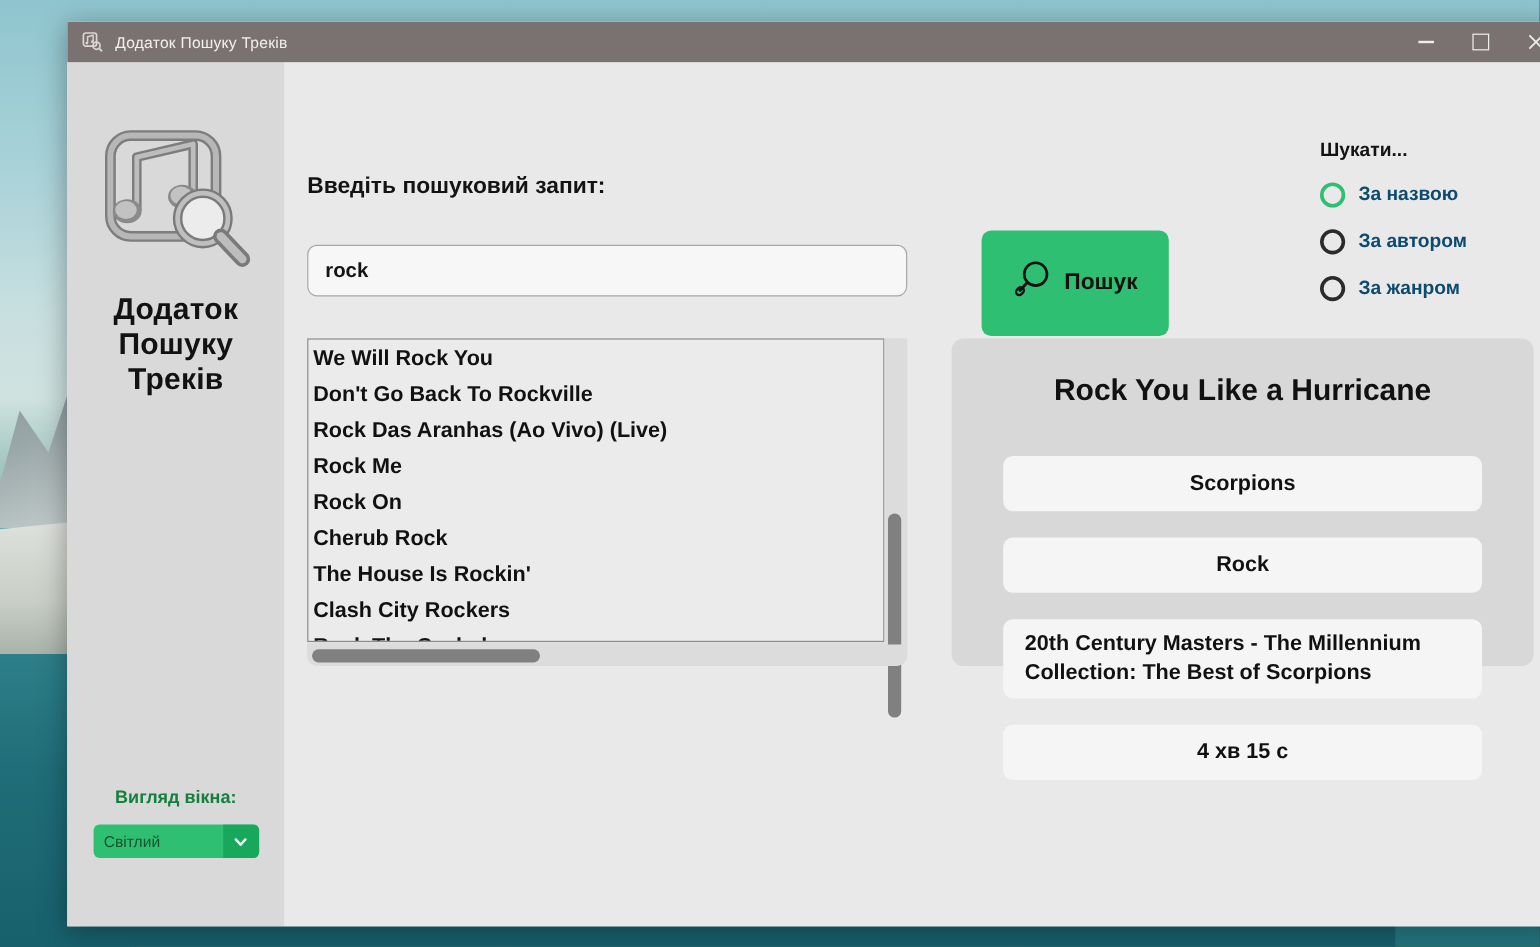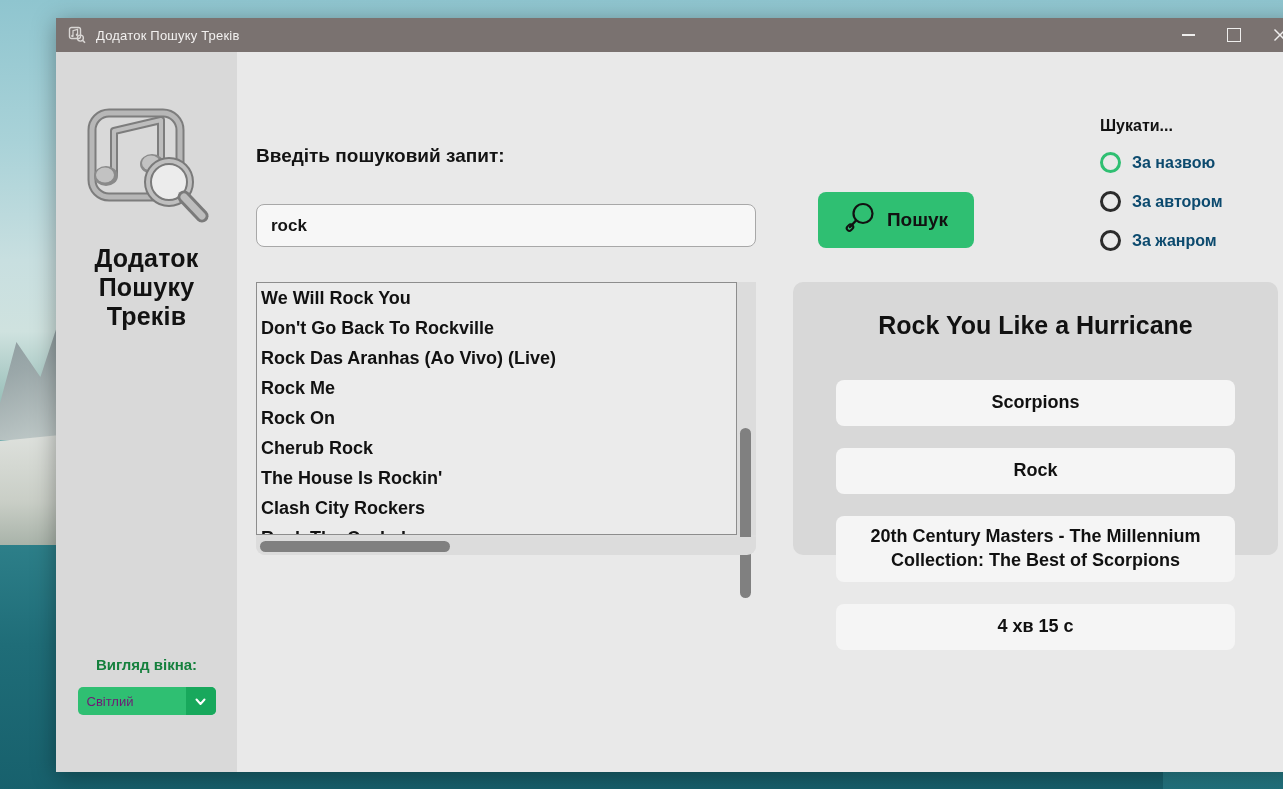--- a/index.html
+++ b/index.html
@@ -94,42 +94,42 @@
   }
   #logo{margin-top:52px;width:138px;height:128px;}
   #apptitle{
     margin-top:12px;text-align:center;font-size:25px;font-weight:bold;color:#121212;
     line-height:1.16;letter-spacing:.2px;
   }
   #themeblock{position:absolute;bottom:57px;left:0;width:181px;text-align:center;}
   #themelabel{font-size:15px;font-weight:bold;color:#15803d;margin-bottom:14px;}
   #themeselect{
     display:inline-flex;align-items:stretch;width:138px;height:28px;
-    border-radius:5px;overflow:hidden;background:#2fbf72;color:#701a75;
+    border-radius:5px;overflow:hidden;background:#2fbf72;color:#14532d;
     font-size:13px;
   }
   #themeselect .val{flex:1;display:flex;align-items:center;padding-left:9px;}
   #themeselect .arrow{
     width:30px;background:#18a85c;display:flex;align-items:center;justify-content:center;
   }
 
   
   #main{flex:1;position:relative;background:#e9e9e9;}
 
   #querylabel{
     position:absolute;left:19px;top:93px;font-size:19px;font-weight:bold;color:#131313;
   }
   #queryinput{
     position:absolute;left:19px;top:152px;width:500px;height:43px;
     box-sizing:border-box;border:1.5px solid #a8a8a8;border-radius:8px;background:#f7f7f7;
     font-family:"Liberation Sans",sans-serif;font-size:17px;font-weight:bold;color:#141414;
     padding:0 14px;outline:none;
   }
   #searchbtn{
-    position:absolute;left:581px;top:140px;width:156px;height:56px;
+    position:absolute;left:581px;top:140px;width:156px;height:88px;
     background:#2fbf72;border:none;border-radius:8px;cursor:pointer;
     display:flex;align-items:center;justify-content:center;gap:9px;
     font-family:"Liberation Sans",sans-serif;font-size:19px;font-weight:bold;color:#111;
   }
 
   #searchmode{position:absolute;left:863px;top:65px;width:200px;}
   #searchmode .sm-title{font-size:16px;font-weight:bold;color:#131313;margin-bottom:17px;}
   .radio-row{display:flex;align-items:center;gap:11px;margin-bottom:18px;cursor:pointer;}
   .radio-dot{
     width:21px;height:21px;border-radius:50%;border:3px solid #2b2b2b;box-sizing:border-box;flex:none;
@@ -170,22 +170,22 @@
     position:absolute;left:556px;top:230px;width:485px;height:273px;
     background:#d8d8d8;border-radius:10px;
   }
   #detail-title{
     margin-top:28px;text-align:center;font-size:25px;font-weight:bold;color:#111;
     padding:0 4px;line-height:1.2;
   }
   .dfield{
     margin:0 43px 22px 43px;background:#f5f5f5;border-radius:8px;
     min-height:46px;display:flex;align-items:center;justify-content:center;
-    text-align:center;font-size:18px;font-weight:bold;color:#111;
-    padding:9px 8px;line-height:1.32;box-sizing:border-box;
+    text-align:left;font-size:18px;font-weight:bold;color:#111;
+    padding:9px 18px;line-height:1.32;box-sizing:border-box;
   }
   #dfields{margin-top:40px;}
 </style>
 </head>
 <body>
 
 <div id="desktop">
   <div class="mtn-l"></div>
   <div class="sand-l"></div>
   <div class="water-l"></div>

